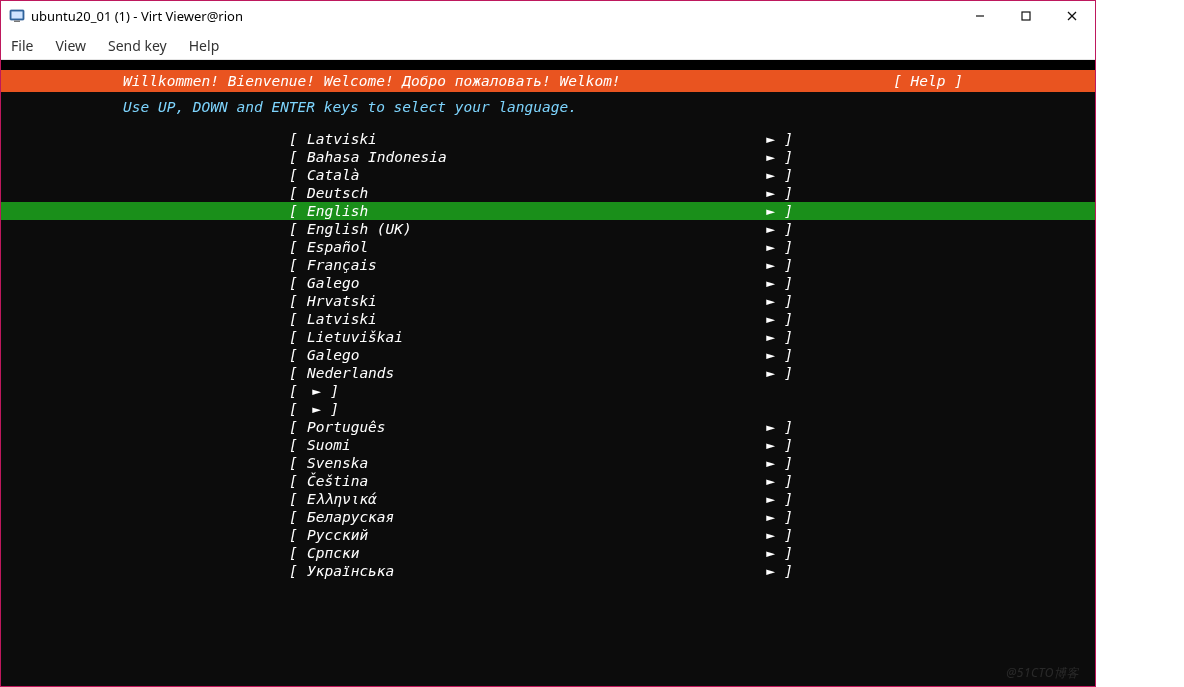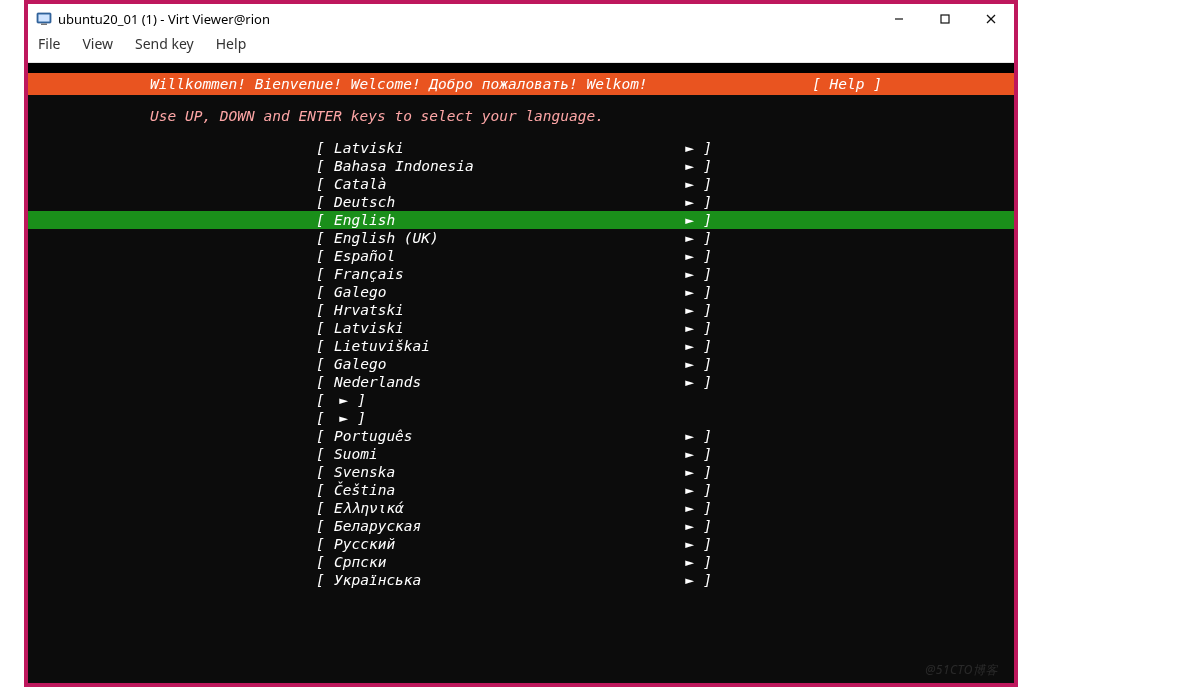--- a/index.html
+++ b/index.html
@@ -10,26 +10,25 @@
     width: 1184px;
     height: 687px;
     overflow: hidden;
     user-select: none;
   }
 
   
   .window {
     display: flex;
     flex-direction: column;
-    width: 994px;
+    width: 1096px;
     height: 687px;
-    border: 4px solid #be185d;
+    border: 1px solid #be185d;
     box-sizing: border-box;
     background: #fff;
-    margin-left: 24px;
   }
 
   
   .titlebar {
     height: 30px;
     display: flex;
     align-items: center;
     background: #fff;
     color: #000;
     font-size: 13px;
@@ -56,20 +55,21 @@
     align-items: center;
     justify-content: center;
     color: #111;
   }
   .winctrls .btn svg { width: 10px; height: 10px; stroke: #111; stroke-width: 1.2; fill: none; }
 
   
   .menubar {
     height: 28px;
     display: flex;
+    align-items: center;
     gap: 22px;
     padding: 0 10px;
     font-size: 14px;
     color: #333;
     border-bottom: 1px solid #e5e5e5;
     background: #fff;
   }
   .menubar .menuitem { cursor: default; }
 
   
@@ -109,23 +109,23 @@
     white-space: pre;
   }
 
   .body {
     background: #0c0c0c;
     flex: 1;
     padding: 0;
   }
   .instr {
     padding-left: 122px;
-    padding-top: 12px;
+    padding-top: 6px;
     padding-bottom: 14px;
-    color: #fca5a5;
+    color: #7dd3fc;
     white-space: pre;
   }
 
   .langlist {}
   .langrow {
     display: flex;
     align-items: center;
     padding-left: 288px;
     padding-right: 302px;
     height: 18px;

